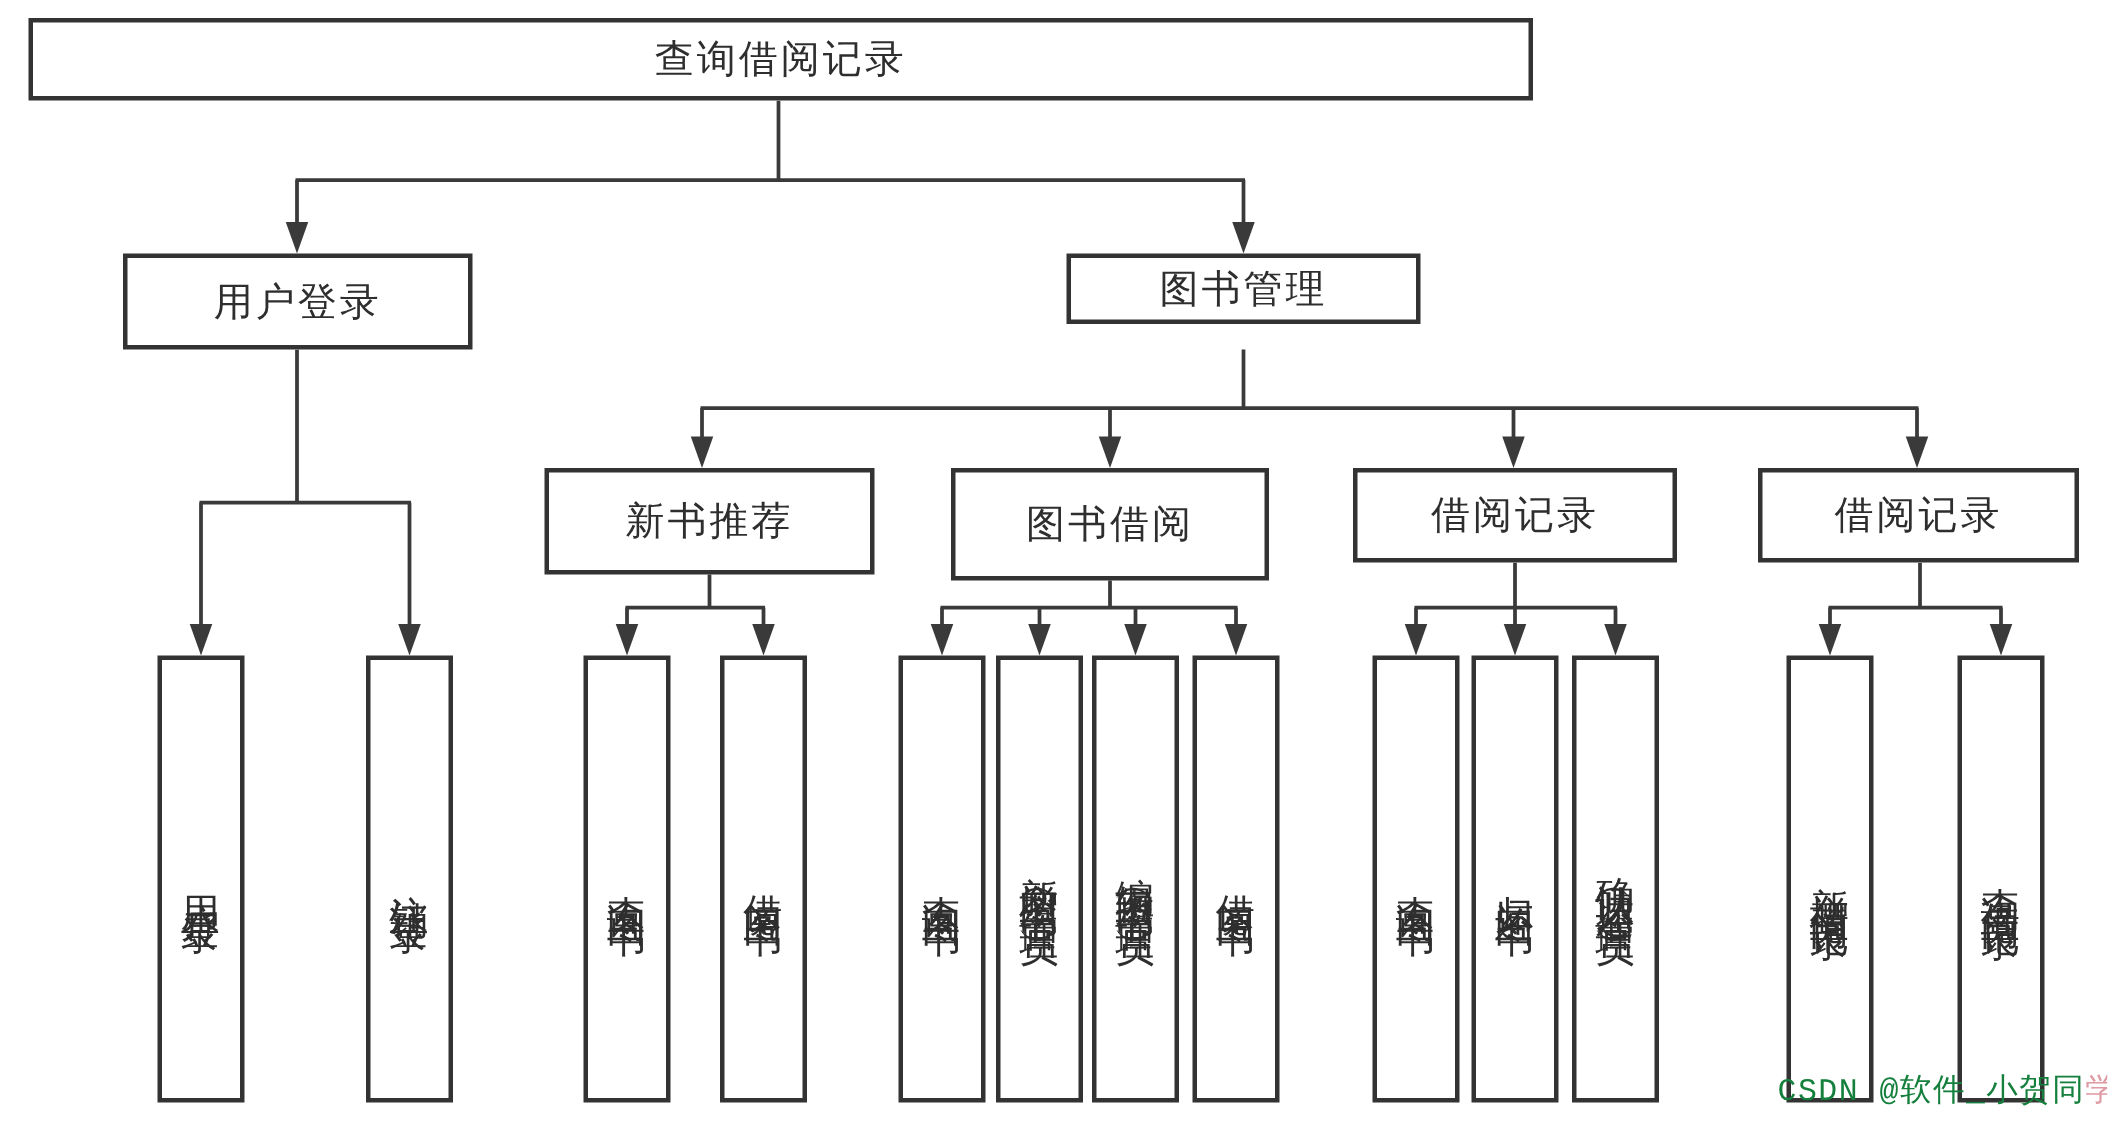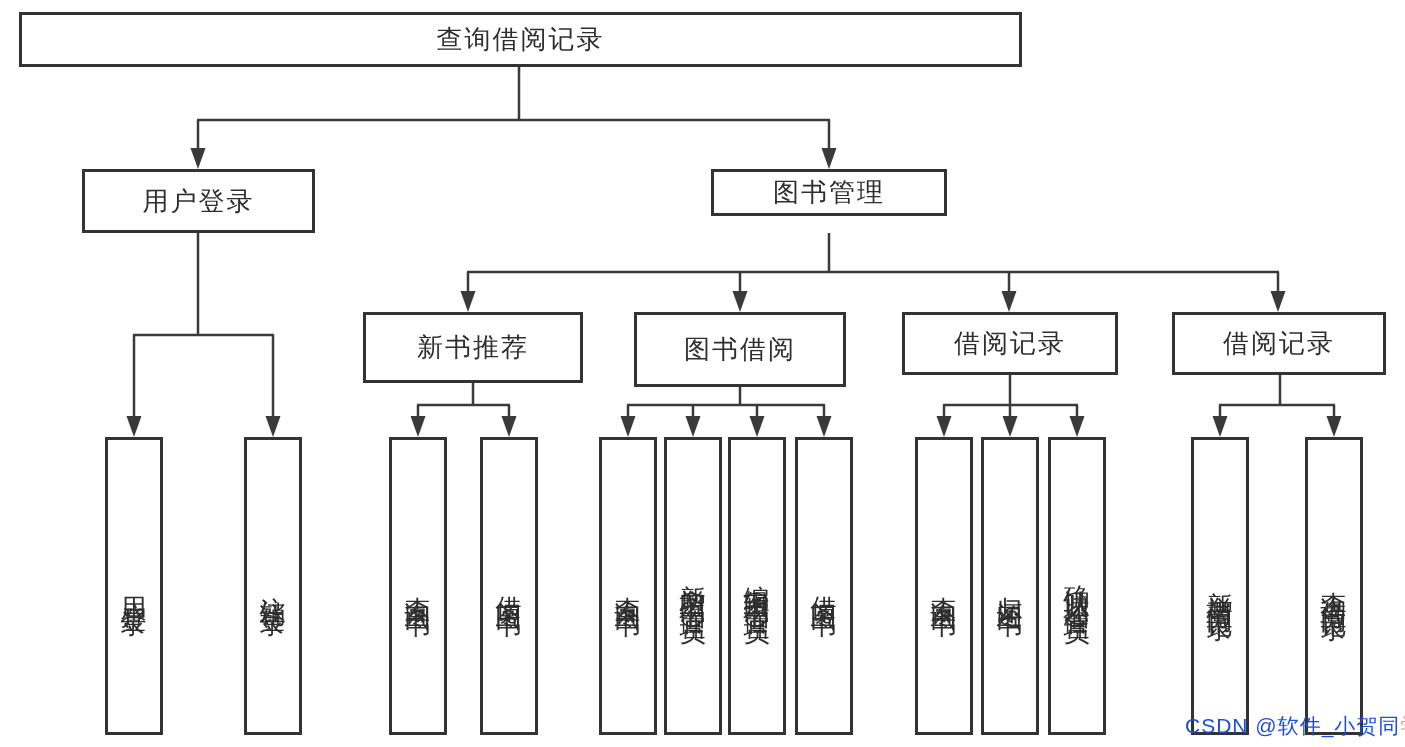--- a/index.html
+++ b/index.html
@@ -50,21 +50,21 @@
   }
   #watermark {
     position: absolute;
     left: 1185px;
     top: 712px;
     font-size: 21px;
     letter-spacing: 1px;
     white-space: nowrap;
     z-index: 5;
   }
-  #watermark .wm-gray { color: #1d4ed8; }
+  #watermark .wm-gray { color: #15803d; font-family: Liberation Mono, monospace; }
   #watermark .wm-pink { color: #df9ba3; }
 </style>
 </head>
 <body>
 
 <div id="stage">
 
   <div id="connectors">
     <svg width="1405" height="747" viewBox="0 0 1405 747" xmlns="http://www.w3.org/2000/svg">
       <g stroke="#3a3a3a" stroke-width="2.5" fill="none">

